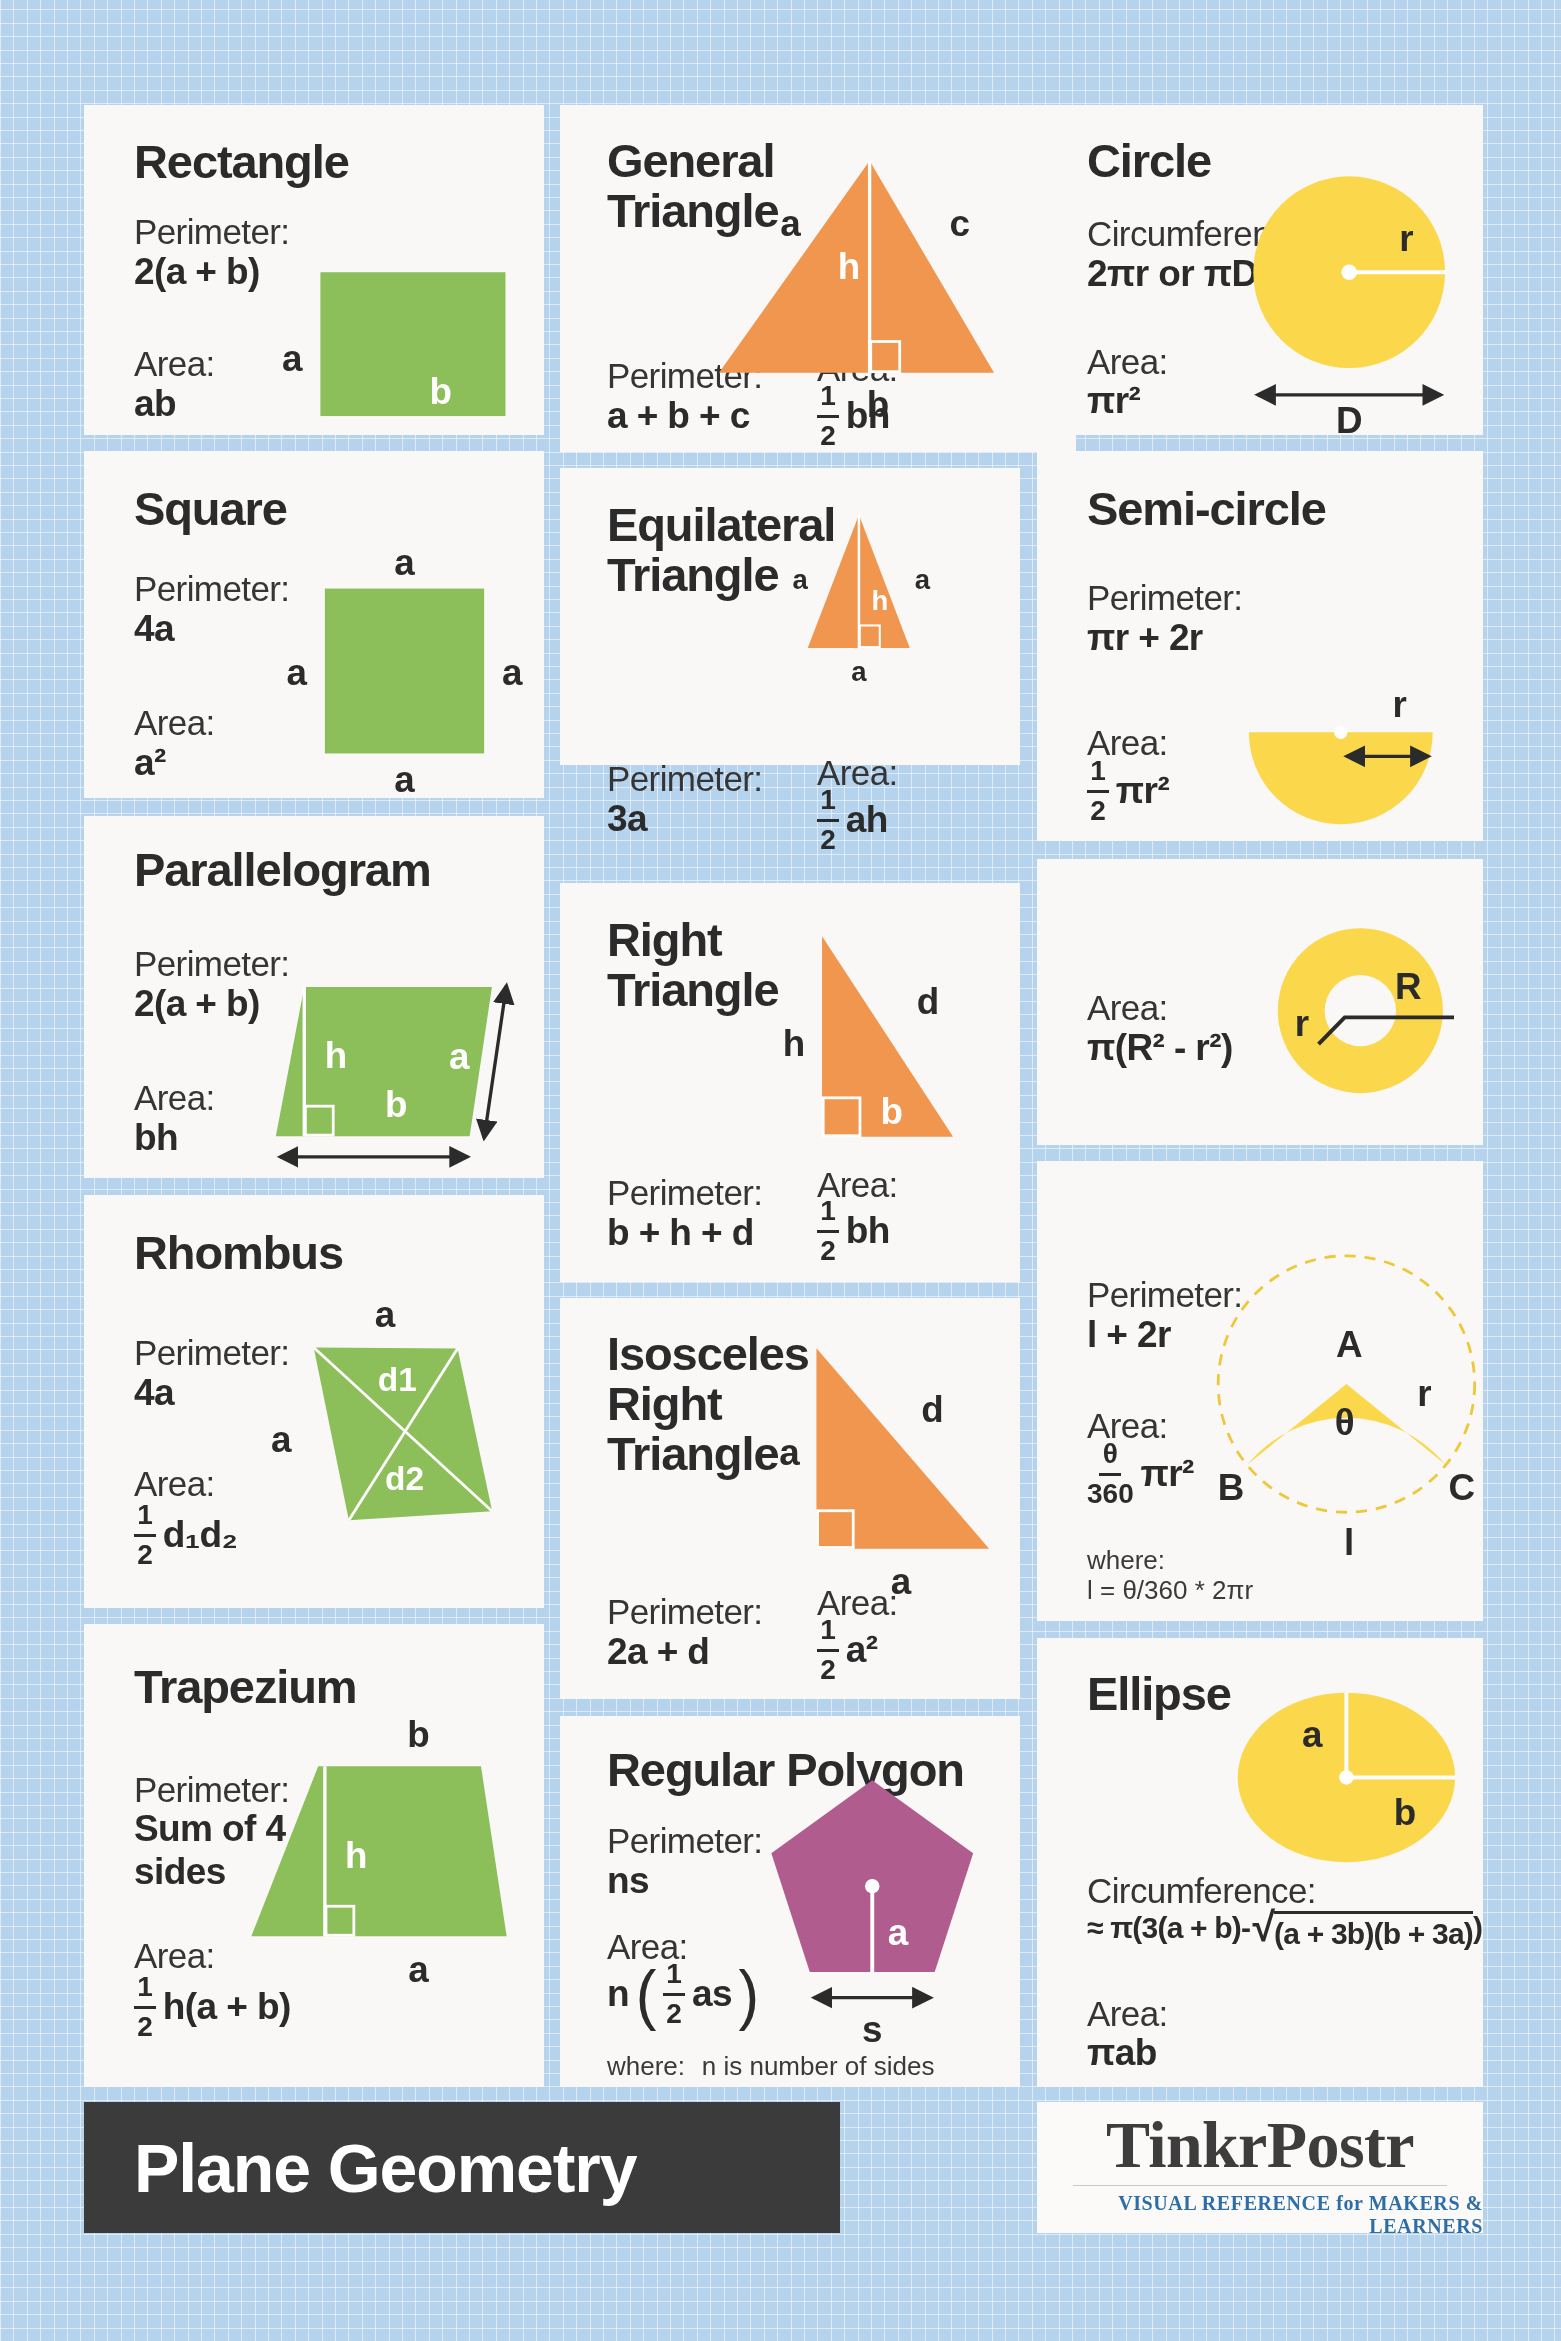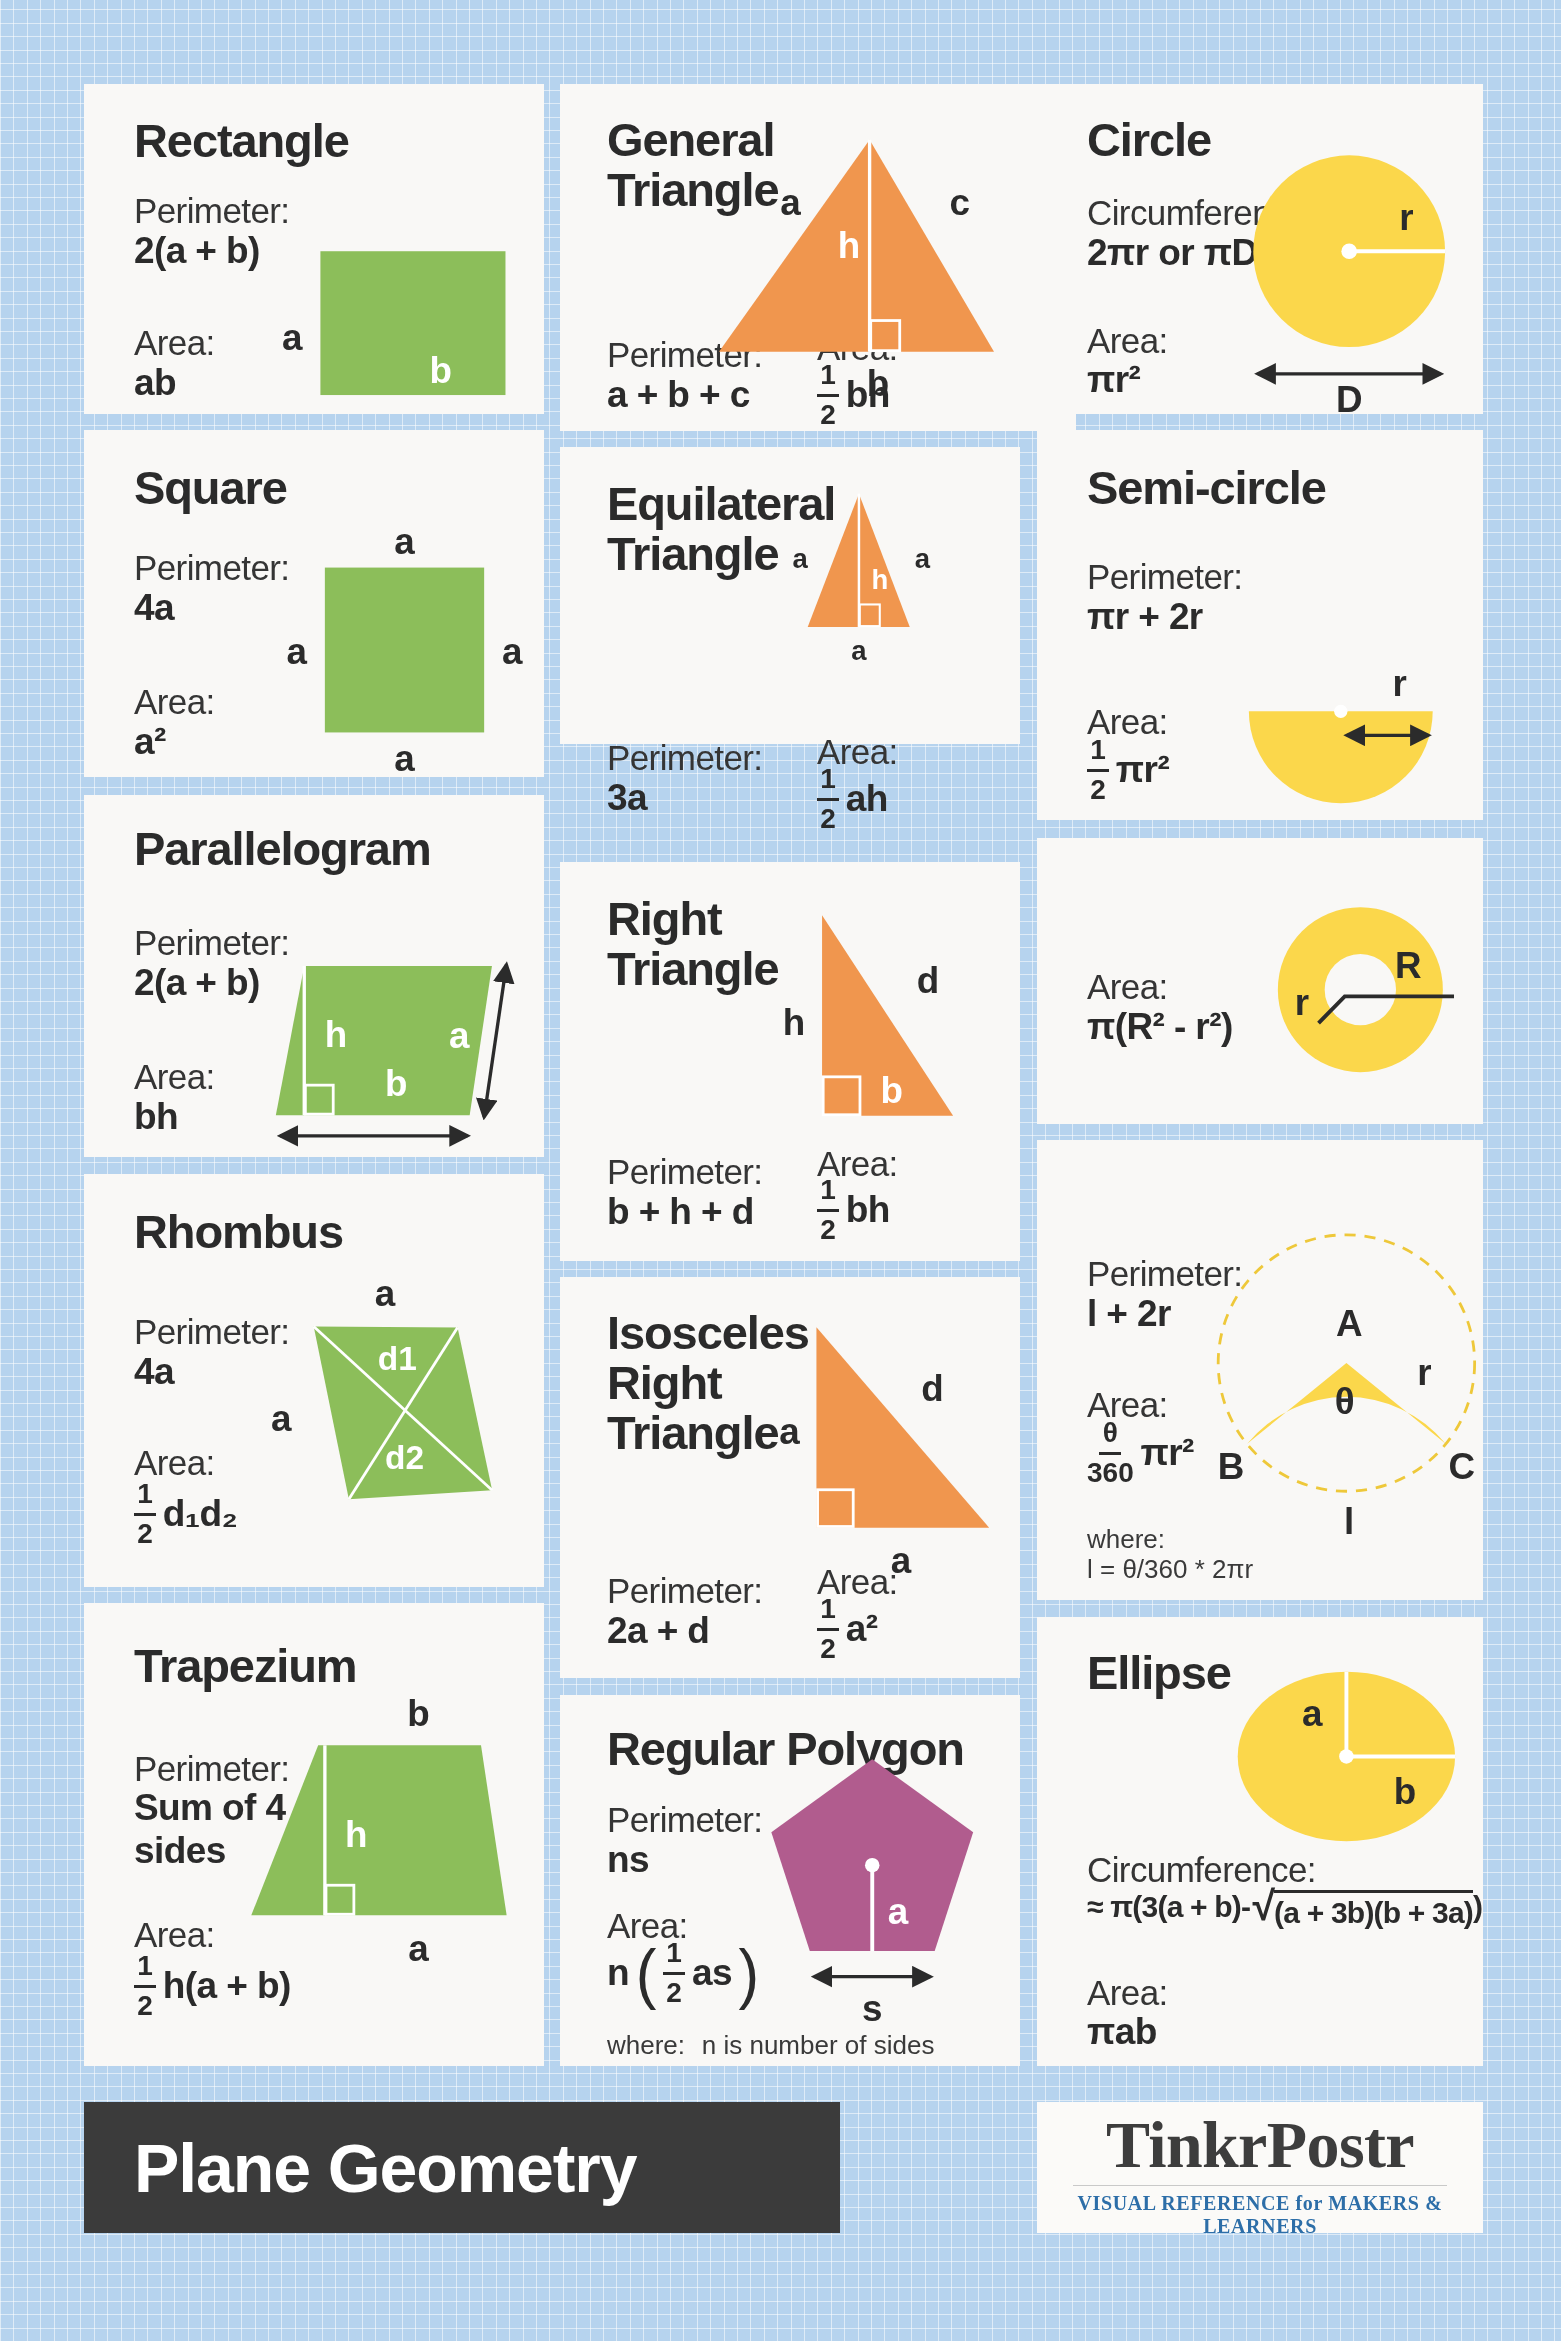--- a/index.html
+++ b/index.html
@@ -6,21 +6,21 @@
   body{
     position:relative;
     width:1561px;height:2342px;
     font-family:"Liberation Sans","DejaVu Sans",sans-serif;
     background-color:#b6d3ee;
     background-image:
       repeating-linear-gradient(0deg, rgba(255,255,255,.55) 0 1.1px, transparent 1.1px 13.4px),
       repeating-linear-gradient(90deg, rgba(255,255,255,.55) 0 1.1px, transparent 1.1px 13.4px);
     overflow:hidden;
   }
-  .card{position:absolute;background:#f9f8f6;}
+  .card{position:absolute;background:#f9f8f6;margin-top:21px;}
   .ttl{position:absolute;margin:0;font-weight:700;font-size:47px;line-height:1.06;
        color:#2b2b2b;letter-spacing:-1.1px;}
   .lbl{position:absolute;font-size:35px;color:#353535;letter-spacing:-0.6px;}
   .val{position:absolute;font-size:37px;font-weight:700;color:#2b2b2b;letter-spacing:-0.6px;}
   .note{position:absolute;font-size:26px;color:#3a3a3a;}
   .frac-row{position:absolute;display:flex;align-items:center;gap:6.7px;color:#2b2b2b;}
   .frac{display:inline-flex;flex-direction:column;align-items:center;line-height:1;}
   .fnum{font-size:28px;font-weight:700;padding:0 3.3px 4.5px;border-bottom:3.3px solid #2b2b2b;}
   .fden{font-size:28px;font-weight:700;padding-top:4.5px;}
   .frest{font-size:37px;font-weight:700;letter-spacing:-0.6px;}
@@ -37,21 +37,21 @@
   .radicand{border-top:3.3px solid #2b2b2b;padding-top:3.3px;}
   .bar{position:absolute;left:84px;top:2102px;width:756px;height:131px;background:#3b3b3b;}
   .bar span{position:absolute;left:50px;top:50%;transform:translateY(-50%);
     font-size:68px;font-weight:700;color:#ffffff;letter-spacing:-1.1px;}
   .logo-card{position:absolute;left:1037px;top:2102px;width:446px;height:131px;
     background:#fbfaf8;text-align:center;}
   .logo-name{margin:7.8px 0 0;font-family:"Liberation Serif","DejaVu Serif",serif;
     font-weight:700;font-size:66px;color:#3d3d3d;line-height:1.05;letter-spacing:-0.6px;}
   .logo-rule{width:84%;height:0;border:none;border-top:1.7px solid #c9c9c9;margin:5.6px auto 6.7px;}
   .logo-tag{font-family:"Liberation Serif","DejaVu Serif",serif;font-weight:700;
-    font-size:20px;color:#2d6ea8;letter-spacing:0.6px;}
+    font-size:20px;color:#2d6ea8;letter-spacing:0.6px;text-align:right;}
 </style>
 </head>
 <body>
 
 <svg width="0" height="0" style="position:absolute">
   <defs>
     <marker id="arr" viewBox="0 0 12 12" refX="10" refY="6" markerWidth="6.5" markerHeight="6.5" orient="auto-start-reverse">
       <path d="M0,0 L12,6 L0,12 Z" fill="#2b2b2b"></path>
     </marker>
   </defs>

